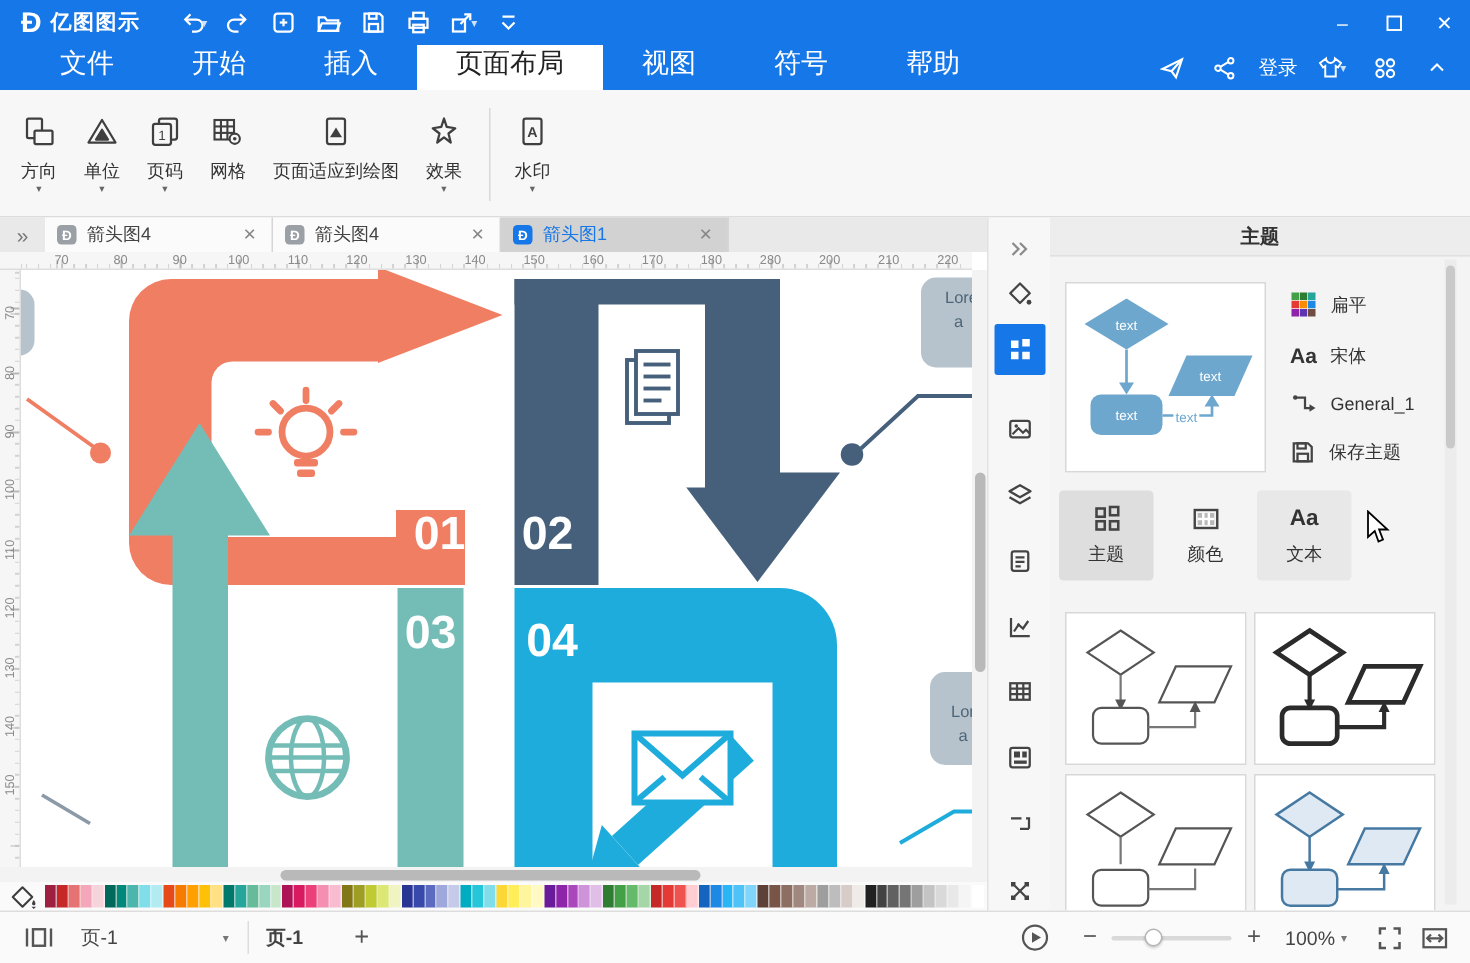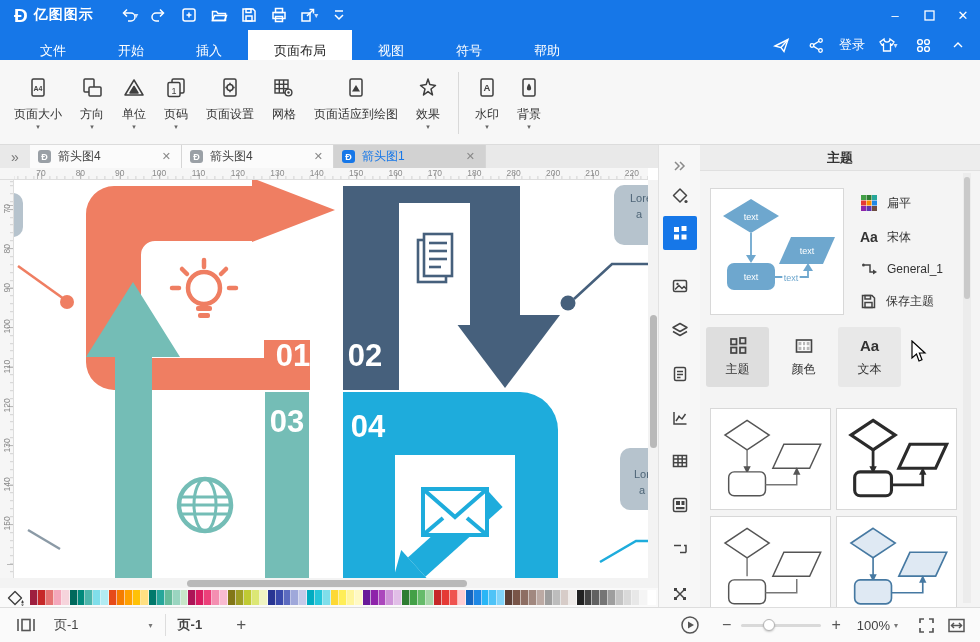--- a/index.html
+++ b/index.html
@@ -11,21 +11,21 @@
   .titlebar{left:0;top:0;width:980px;height:30px;background:#1677e8;display:flex;align-items:center;color:#fff}
   .logo{font-weight:bold;font-size:19px;margin-left:14px;line-height:1}
   .appname{font-size:14px;font-weight:bold;margin-left:6px;letter-spacing:1px}
   .tb-icons{display:flex;align-items:center;margin-left:22px;gap:4px}
   .tbi{width:26px;height:24px;display:flex;align-items:center;justify-content:center;border-radius:3px;cursor:default}
   .ddw{color:#cfe2fb;font-size:8px;margin-left:-3px}
   .winbtns{margin-left:auto;display:flex;align-items:center}
   .winb{width:34px;height:30px;display:flex;align-items:center;justify-content:center;font-size:13px;color:#fff}
   
   .menubar{left:0;top:30px;width:980px;height:30px;background:#1677e8;display:flex;align-items:center;color:#fff}
-  .menu-item{height:30px;display:flex;align-items:flex-end;padding:0 26px;font-size:13px;cursor:default}
+  .menu-item{height:30px;display:flex;align-items:flex-start;padding:0 26px;font-size:18px;cursor:default}
   .menu-item.active{background:#fff;color:#222}
   .mb-right{margin-left:auto;display:flex;gap:11px;margin-right:10px}
   .mbi{height:24px;min-width:24px;display:flex;align-items:center;justify-content:center;font-size:13px}
   
   .ribbon{left:0;top:60px;width:980px;height:85px;background:#f7f7f7;border-bottom:1px solid #dcdcdc;display:flex;align-items:flex-start;padding:8px 4px 0 6px}
   .rb{display:flex;flex-direction:column;align-items:center;padding:5px 8px 2px;border-radius:3px;margin-right:2px}
   .rb.active{background:#e3e3e3}
   .ric{height:30px;display:flex;align-items:center;justify-content:center}
   .rlb{font-size:12px;color:#333;margin-top:3px;white-space:nowrap}
   .rb .dd{display:none;font-size:7px;color:#666;line-height:8px}
@@ -230,30 +230,20 @@
           <svg width="14" height="14" viewBox="0 0 14 14" fill="none" stroke="#fff" stroke-width="1.4">
             <polyline points="3,9 7,5 11,9"></polyline>
           </svg>
         </span>
     </div>
   </div>
 
   <div class="abs ribbon">
     <div class="rb has-dd">
       <span class="ric">
-          <svg width="22" height="24" viewBox="0 0 22 24" fill="none" stroke="#3f3f3f" stroke-width="1.5">
-            <rect x="5" y="3" width="12" height="17" rx="1.5"></rect>
-            <text x="11" y="14.5" font-size="7" fill="#3f3f3f" stroke="none" text-anchor="middle" font-weight="bold">A4</text>
-          </svg>
-        </span>
-      <span class="rlb">页面大小</span>
-        <span class="dd">▾</span>
-    </div>
-    <div class="rb has-dd">
-      <span class="ric">
           <svg width="24" height="24" viewBox="0 0 24 24" fill="none" stroke="#3f3f3f" stroke-width="1.5">
             <rect x="4" y="3" width="10" height="13" rx="1"></rect>
             <rect x="9" y="11" width="12" height="9" rx="1" fill="#f7f7f7"></rect>
           </svg>
         </span>
       <span class="rlb">方向</span>
         <span class="dd">▾</span>
     </div>
     <div class="rb has-dd">
       <span class="ric">
@@ -268,33 +258,20 @@
     <div class="rb has-dd">
       <span class="ric">
           <svg width="24" height="24" viewBox="0 0 24 24" fill="none" stroke="#3f3f3f" stroke-width="1.5">
             <rect x="8" y="3" width="12" height="14" rx="1.5"></rect>
             <rect x="4" y="6.5" width="12" height="14" rx="1.5" fill="#f7f7f7"></rect>
             <text x="10" y="17.5" font-size="9" fill="#3f3f3f" stroke="none" text-anchor="middle">1</text>
           </svg>
         </span>
       <span class="rlb">页码</span>
         <span class="dd">▾</span>
-    </div>
-    <div class="rb">
-      <span class="ric">
-          <svg width="22" height="24" viewBox="0 0 22 24" fill="none" stroke="#3f3f3f" stroke-width="1.5">
-            <rect x="5" y="3" width="12" height="17" rx="1.5"></rect>
-            <circle cx="11" cy="11.5" r="3"></circle>
-            <line x1="11" y1="6.8" x2="11" y2="8.5"></line>
-            <line x1="11" y1="14.5" x2="11" y2="16.2"></line>
-            <line x1="6.3" y1="11.5" x2="8" y2="11.5"></line>
-            <line x1="14" y1="11.5" x2="15.7" y2="11.5"></line>
-          </svg>
-        </span>
-      <span class="rlb">页面设置</span>
     </div>
     <div class="rb">
       <span class="ric">
           <svg width="24" height="24" viewBox="0 0 24 24" fill="none" stroke="#3f3f3f" stroke-width="1.4">
             <rect x="3" y="4" width="13" height="13"></rect>
             <line x1="7.3" y1="4" x2="7.3" y2="17"></line>
             <line x1="11.6" y1="4" x2="11.6" y2="17"></line>
             <line x1="3" y1="8.3" x2="16" y2="8.3"></line>
             <line x1="3" y1="12.6" x2="16" y2="12.6"></line>
             <circle cx="16.5" cy="16.5" r="3.4" fill="#f7f7f7"></circle>
@@ -323,30 +300,20 @@
     </div>
     <div class="rsep"></div>
     <div class="rb has-dd">
       <span class="ric">
           <svg width="22" height="24" viewBox="0 0 22 24" fill="none" stroke="#3f3f3f" stroke-width="1.5">
             <rect x="5" y="3" width="12" height="17" rx="1.5"></rect>
             <text x="11" y="15" font-size="9.5" fill="#3f3f3f" stroke="none" text-anchor="middle" font-weight="bold">A</text>
           </svg>
         </span>
       <span class="rlb">水印</span>
-        <span class="dd">▾</span>
-    </div>
-    <div class="rb has-dd">
-      <span class="ric">
-          <svg width="22" height="24" viewBox="0 0 22 24" fill="none" stroke="#3f3f3f" stroke-width="1.5">
-            <rect x="5" y="3" width="12" height="17" rx="1.5"></rect>
-            <path d="M11 7.5 C13.8 11 13.8 14.5 11 14.5 C8.2 14.5 8.2 11 11 7.5 Z" fill="#3f3f3f" stroke="none"></path>
-          </svg>
-        </span>
-      <span class="rlb">背景</span>
         <span class="dd">▾</span>
     </div>
   </div>
 
   <div class="abs tabbar">
     <span class="tab-exp">»</span>
     <div style="display:flex">
 
     <div class="doc-tab">
         <span class="dlogo">Ð</span>

